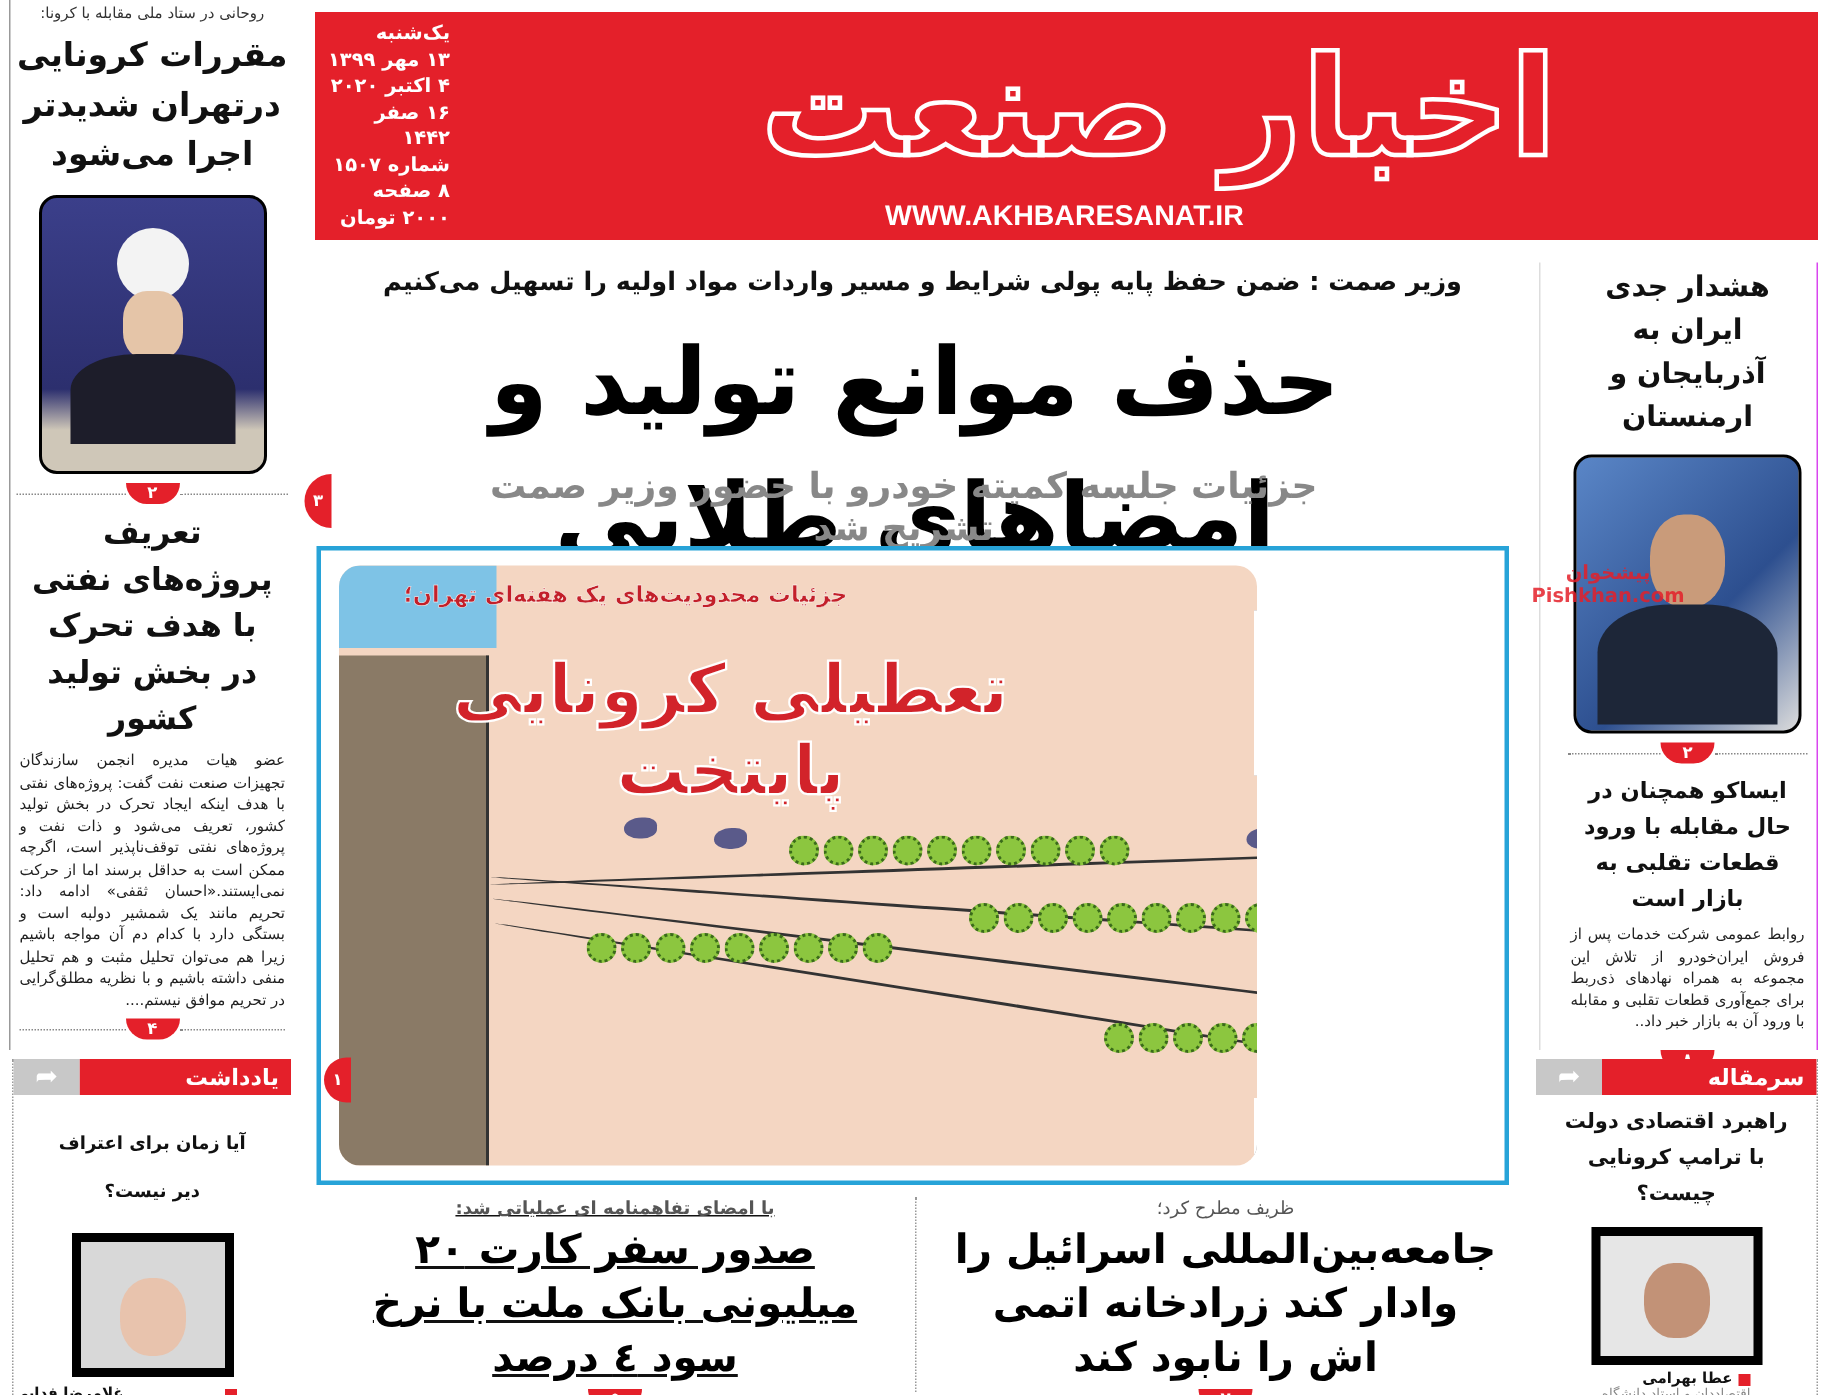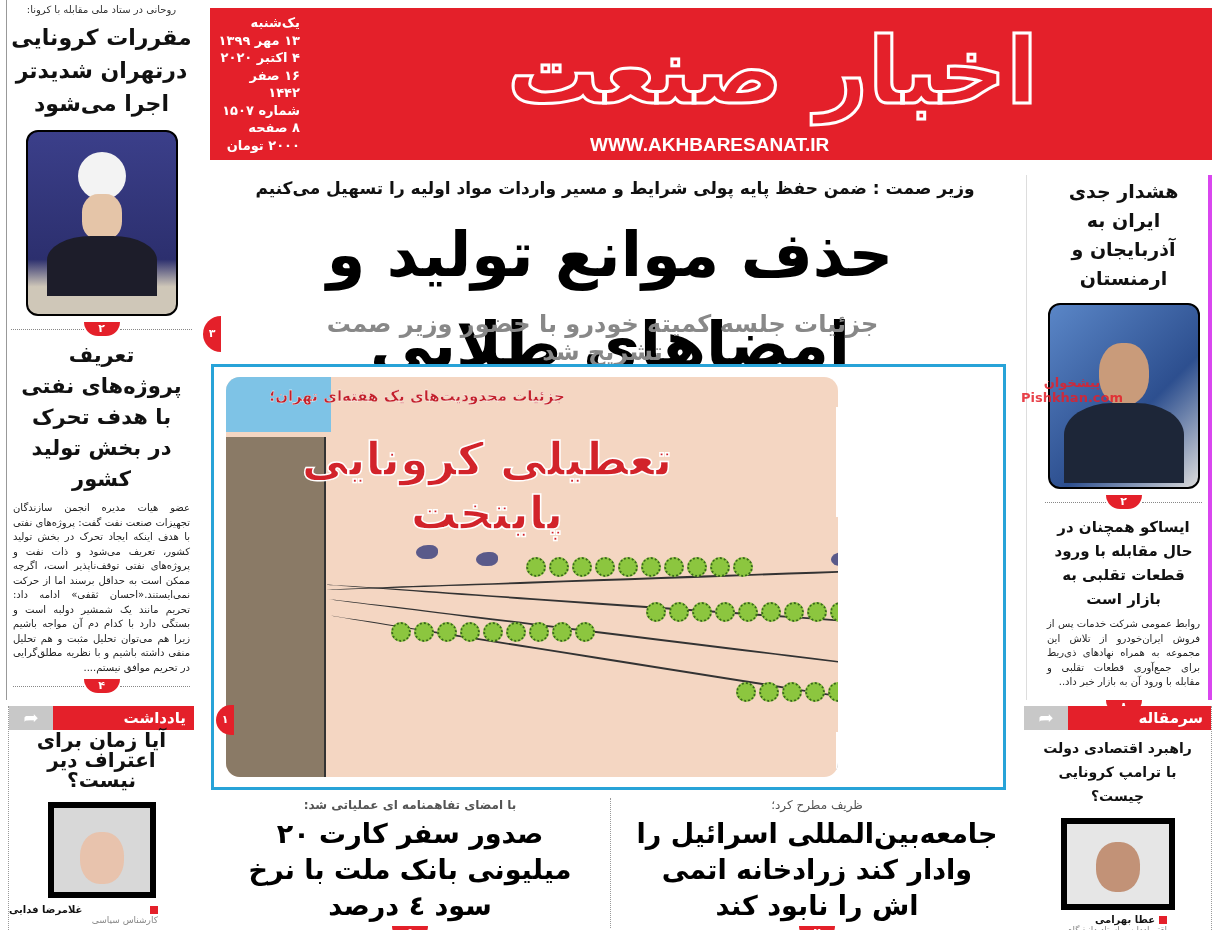--- a/index.html
+++ b/index.html
@@ -9,21 +9,21 @@
 
     
     .masthead { left: 210px; top: 8px; width: 1002px; height: 152px; background: #e4202a; }
     .mast-info { left: 214px; top: 14px; width: 90px; color: #fff; font-size: 13px; font-weight: bold; line-height: 17.5px; text-align: right; padding-right: 4px; }
     .logo { left: 340px; top: 12px; width: 865px; height: 120px; color: #e4202a; font-size: 92px; font-weight: bold; text-align: center; line-height: 120px;
             -webkit-text-stroke: 3px #fff; letter-spacing: 2px; }
     .url { left: 590px; top: 134px; width: 330px; color: #fff; font-family: "Liberation Sans", sans-serif; font-weight: bold; font-size: 19px; direction: ltr; text-align: left; }
 
     
     .col-left { left: 6px; top: 0; width: 190px; height: 700px; border-left: 1px solid #999; }
-    .col-right { left: 1026px; top: 175px; width: 186px; height: 525px; border-right: 4px solid #d946ef; border-left: 1px solid #ddd; padding-left: 12px; }
+    .col-right { left: 1026px; top: 175px; width: 186px; height: 525px; border-right: 1px solid #d946ef; border-left: 1px solid #ddd; padding-left: 12px; }
 
     .kicker-small { font-size: 10px; color: #333; text-align: center; font-weight: normal; }
     .head-black { font-weight: bold; color: #111; text-align: center; }
     .body-text { font-size: 10px; color: #222; line-height: 14.5px; text-align: justify; }
 
     .photo { border-radius: 12px; border: 2px solid #000; overflow: hidden; }
     .page-marker { height: 14px; display: flex; align-items: center; justify-content: center; }
     .page-marker .dots { flex: 1; border-top: 1px dotted #888; }
     .page-marker .num { background: #e4202a; color: #fff; font-size: 11px; font-weight: bold; width: 36px; height: 14px; border-radius: 0 0 18px 18px; text-align: center; line-height: 13px; }
 
@@ -104,21 +104,21 @@
         <span class="dots"></span>
     </div>
   </div>
 </div>
 
 <div class="abs" style="left:8px; top:706px; width:186px; height:224px; border-left:1px dotted #999;">
   <div class="section-bar">
     <span class="label">یادداشت</span>
     <span class="arrow">➦</span>
   </div>
-  <div class="head-black" style="font-size:20px; line-height:20px; margin-top:0; padding:0 20px;">آیا زمان برای اعتراف دیر نیست؟</div>
+  <div class="head-black" style="font-size:12px; line-height:32px; margin-top:16px; padding:0 20px;">آیا زمان برای اعتراف دیر نیست؟</div>
   <div class="portrait" style="width:108px; height:96px; margin:12px auto 0;">
     <div style="width:44px;height:52px;border-radius:45%;background:#e8c3ad;position:relative;top:-8px;"></div>
   </div>
   <div class="author-name" style="margin:6px 36px 0 0;justify-content:space-between;">
     <span class="sq"></span>
       <span>غلامرضا فدایی</span>
   </div>
   <div class="author-role" style="margin-right:36px;">کارشناس سیاسی</div>
   <div class="body-text" style="margin-top:4px; padding:0 4px;">این بار دومی بود که من واژه اعتراف را از</div>
 </div>
@@ -238,21 +238,21 @@
   <div class="portrait" style="width:114px; height:92px; margin:10px auto 0; background:#e6e6e6;">
     <div style="width:44px;height:50px;border-radius:45%;background:#c29277;position:relative;top:-12px;"></div>
   </div>
   <div class="author-name" style="margin:4px 44px 0 0;">
     <span class="sq"></span>
       <span>عطا بهرامی</span>
   </div>
   <div class="author-role" style="margin-right:44px;">اقتصاددان و استاد دانشگاه</div>
 </div>
 
-<div class="abs bottom-col" style="left:214px; width:392px;">
+<div class="abs bottom-col" style="left:214px; width:392px;text-decoration:underline;">
   <div class="bottom-kicker">با امضای تفاهمنامه ای عملیاتی شد:</div>
   <div class="bottom-head" style="padding:0 14px;">صدور سفر کارت ۲۰ میلیونی بانک ملت با نرخ سود ٤ درصد</div>
   <div class="page-marker" style="margin:2px 100px 0;">
     <span class="num">۵</span>
   </div>
 </div>
 <div class="abs bottom-col vsep" style="left:610px; width:1px;"></div>
 <div class="abs bottom-col" style="left:614px; width:406px;">
   <div class="bottom-kicker" style="font-weight:normal;">ظریف مطرح کرد؛</div>
   <div class="bottom-head" style="padding:0 22px;">جامعه‌بین‌المللی اسرائیل را وادار کند زرادخانه اتمی اش را نابود کند</div>

